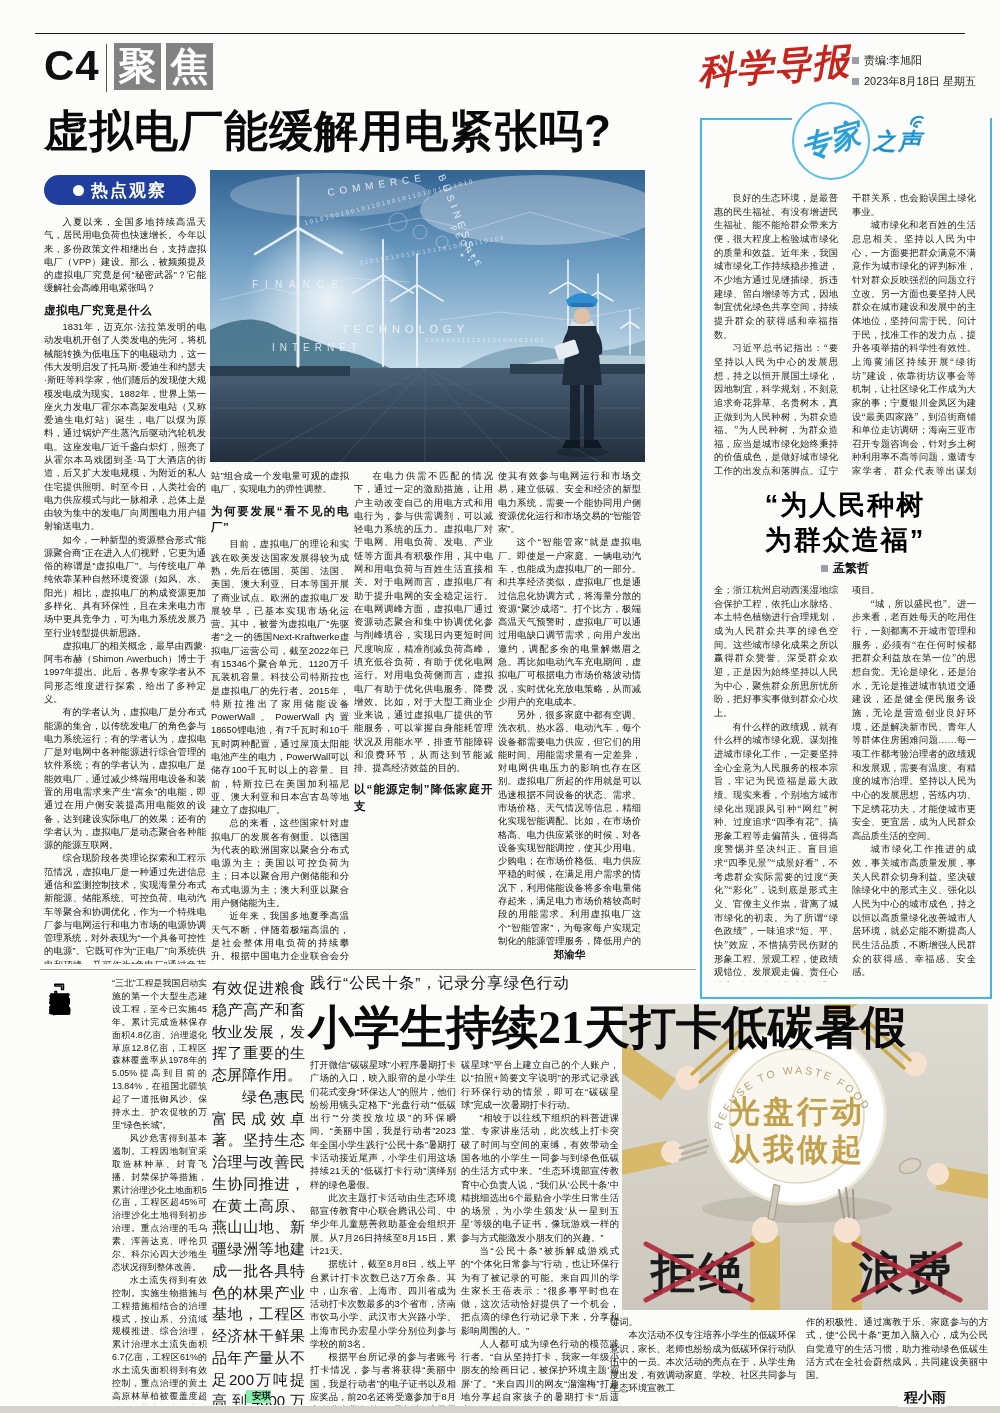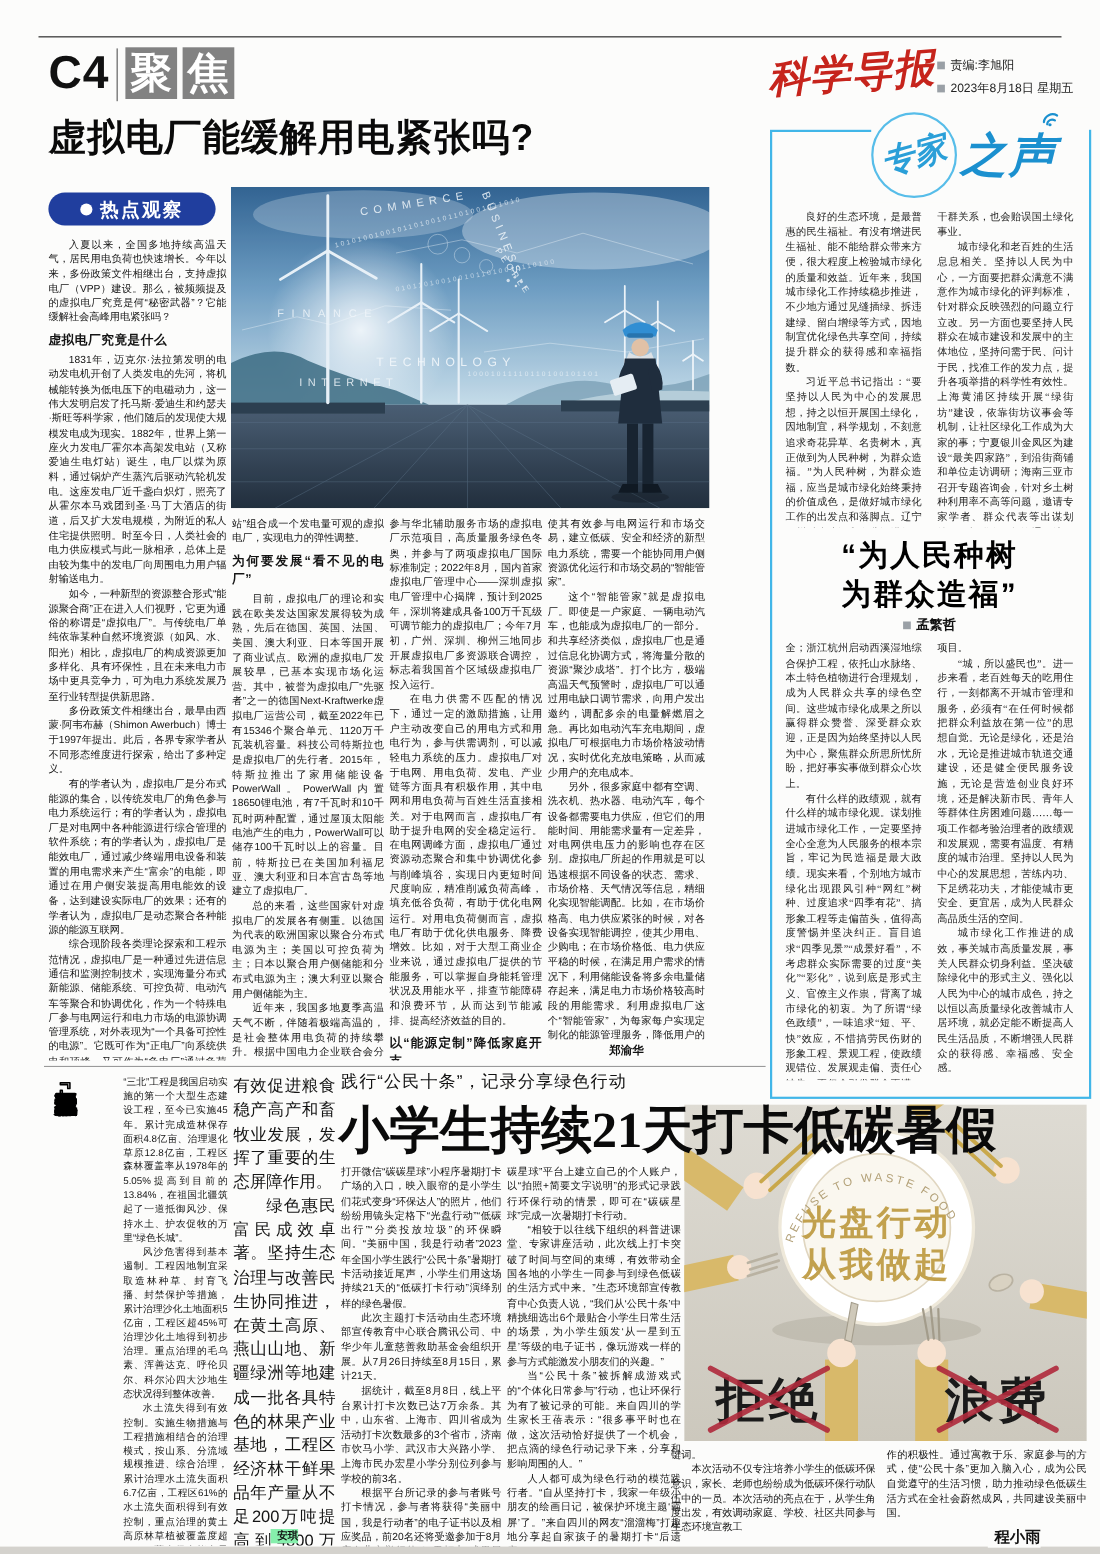--- a/index.html
+++ b/index.html
@@ -10,21 +10,21 @@
   .c4{position:absolute;left:44px;top:42px;font-size:42px;font-weight:700;letter-spacing:1px;}
   .hd-vline{position:absolute;left:106px;top:44px;width:1px;height:48px;background:#555;}
   .focus{position:absolute;left:114px;top:43px;display:flex;gap:5px;}
   .focus .blk{width:47px;height:47px;background:#828282;color:#fff;font-size:38px;font-weight:900;
       display:flex;align-items:center;justify-content:center;font-family:"Liberation Serif","DejaVu Serif",serif;}
   .masthead{position:absolute;left:698px;top:42px;font-family:"Liberation Serif","DejaVu Serif",serif;
       font-style:italic;font-weight:900;font-size:37px;color:#c6241c;transform:rotate(-4deg);letter-spacing:1px;}
   .issue{position:absolute;left:852px;top:50px;font-size:11px;color:#222;line-height:1.9;}
   .sq{display:inline-block;width:7px;height:7px;background:#9aa0a6;margin-right:5px;}
   
-  .main-headline{position:absolute;left:44px;top:102px;font-size:34px;font-weight:900;letter-spacing:1px;color:#0a0a0a;}
+  .main-headline{position:absolute;left:44px;top:102px;font-size:44px;font-weight:900;letter-spacing:1px;color:#0a0a0a;}
   .hotspot{position:absolute;left:44px;top:175px;width:152px;height:30px;background:#203e9e;border-radius:15px;
       color:#fff;display:flex;align-items:center;justify-content:center;gap:7px;}
   .hotspot .dot{width:11px;height:11px;border-radius:50%;background:#fff;}
   .hotspot .lbl{font-size:17px;font-weight:700;letter-spacing:2px;}
   .photo{position:absolute;left:210px;top:170px;width:435px;height:292px;}
   .txtcol{position:absolute;text-align:justify;overflow:hidden;color:#141414;}
   .txtcol p{margin:0;text-indent:2em;}
   .txtcol p.ni{text-indent:0;}
   .txtcol h4{margin:6px 0 3px;text-indent:0;font-size:11.5px;font-weight:700;letter-spacing:.5px;}
   #mcol1{left:44px;top:216px;width:162px;height:748px;font-size:9.3px;line-height:1.43;}
@@ -35,21 +35,21 @@
       font-size:10.5px;background:#fcfcfb;}
   .sep{position:absolute;left:40px;top:969px;width:656px;height:1px;background:#9a9a9a;}
   
   .panel{position:absolute;left:700px;top:118px;width:288px;height:877px;border:2px solid #41b6e8;}
   .badge{position:absolute;left:792px;top:98px;width:198px;height:86px;background:#fcfcfb;
       display:flex;align-items:center;z-index:2;}
   .badge-circle{width:74px;height:74px;border:2px solid #57bde9;border-radius:50%;display:flex;align-items:center;
       justify-content:center;color:#2a9fd8;font-size:30px;font-weight:900;
       font-family:"Liberation Serif","DejaVu Serif",serif;font-style:italic;flex:none;}
   .badge-circle span{display:inline-block;transform:rotate(-16deg);}
-  .badge-zhisheng{font-size:42px;font-weight:900;color:#1b90cf;font-style:italic;letter-spacing:2px;margin-left:3px;
+  .badge-zhisheng{font-size:23px;font-weight:900;color:#1b90cf;font-style:italic;letter-spacing:2px;margin-left:3px;
       font-family:Liberation Sans, sans-serif;position:relative;}
   .wifi{position:absolute;right:-4px;top:-14px;}
   .ep-col-wrap{position:absolute;left:714px;width:262px;display:flex;gap:14px;}
   .ep-top{top:192px;height:288px;}
   .ep-bottom{top:584px;height:398px;}
   .ep-col{flex:1;overflow:hidden;text-align:justify;font-family:"Liberation Serif","DejaVu Serif",serif;
       font-size:9.3px;line-height:1.47;color:#222;}
   .ep-col p{margin:0;text-indent:2em;}
   .ep-col p.ni{text-indent:0;}
   .ep-head{position:absolute;left:714px;top:488px;width:262px;text-align:center;font-size:27px;font-weight:900;
@@ -213,33 +213,32 @@
       <path d="M374,270 l14,0 l4,8 l-18,0 Z" fill="#0c1117"></path>
     </g>
     <rect x="0" y="0" width="435" height="292" fill="#4a90c2" opacity="0.07"></rect>
   </svg>
 
   <div class="txtcol" id="mcol1">
       <p>入夏以来，全国多地持续高温天气，居民用电负荷也快速增长。今年以来，多份政策文件相继出台，支持虚拟电厂（VPP）建设。那么，被频频提及的虚拟电厂究竟是何“秘密武器”？它能缓解社会高峰用电紧张吗？</p>
       <h4>虚拟电厂究竟是什么</h4>
       <p>1831年，迈克尔·法拉第发明的电动发电机开创了人类发电的先河，将机械能转换为低电压下的电磁动力，这一伟大发明启发了托马斯·爱迪生和约瑟夫·斯旺等科学家，他们随后的发现使大规模发电成为现实。1882年，世界上第一座火力发电厂霍尔本高架发电站（又称爱迪生电灯站）诞生，电厂以煤为原料，通过锅炉产生蒸汽后驱动汽轮机发电。这座发电厂近千盏白炽灯，照亮了从霍尔本马戏团到圣·马丁大酒店的街道，后又扩大发电规模，为附近的私人住宅提供照明。时至今日，人类社会的电力供应模式与此一脉相承，总体上是由较为集中的发电厂向周围电力用户辐射输送电力。</p>
       <p>如今，一种新型的资源整合形式“能源聚合商”正在进入人们视野，它更为通俗的称谓是“虚拟电厂”。与传统电厂单纯依靠某种自然环境资源（如风、水、阳光）相比，虚拟电厂的构成资源更加多样化、具有环保性，且在未来电力市场中更具竞争力，可为电力系统发展乃至行业转型提供新思路。</p>
-      <p>多份政策文件相继出台，最早由西蒙·阿韦布赫（Shimon Awerbuch）博士于1997年提出。此后，各界专家学者从不同形态维度进行探索，给出了多种定义。</p>
+      <p>虚拟电厂的相关概念，最早由西蒙·阿韦布赫（Shimon Awerbuch）博士于1997年提出。此后，各界专家学者从不同形态维度进行探索，给出了多种定义。</p>
       <p>有的学者认为，虚拟电厂是分布式能源的集合，以传统发电厂的角色参与电力系统运行；有的学者认为，虚拟电厂是对电网中各种能源进行综合管理的软件系统；有的学者认为，虚拟电厂是能效电厂，通过减少终端用电设备和装置的用电需求来产生“富余”的电能，即通过在用户侧安装提高用电能效的设备，达到建设实际电厂的效果；还有的学者认为，虚拟电厂是动态聚合各种能源的能源互联网。</p>
       <p>综合现阶段各类理论探索和工程示范情况，虚拟电厂是一种通过先进信息通信和监测控制技术，实现海量分布式新能源、储能系统、可控负荷、电动汽车等聚合和协调优化，作为一个特殊电厂参与电网运行和电力市场的电源协调管理系统，对外表现为“一个具备可控性的电源”。它既可作为“正电厂”向系统供电和顶峰，又可作为“负电厂”通过负荷侧响应以配合系统填谷；既可快速响应指令、配合保障系统稳定并获得经济补偿，也可等同于电厂参与容量、电量、辅助服务等各类电力市场获得经济收益。</p>
     </div>
   <div class="txtcol" id="mcol2">
       <p class="ni">站”组合成一个发电量可观的虚拟电厂，实现电力的弹性调整。</p>
       <h4>为何要发展“看不见的电厂”</h4>
       <p>目前，虚拟电厂的理论和实践在欧美发达国家发展得较为成熟，先后在德国、英国、法国、美国、澳大利亚、日本等国开展了商业试点。欧洲的虚拟电厂发展较早，已基本实现市场化运营。其中，被誉为虚拟电厂“先驱者”之一的德国Next-Kraftwerke虚拟电厂运营公司，截至2022年已有15346个聚合单元、1120万千瓦装机容量。科技公司特斯拉也是虚拟电厂的先行者。2015年，特斯拉推出了家用储能设备PowerWall。PowerWall内置18650锂电池，有7千瓦时和10千瓦时两种配置，通过屋顶太阳能电池产生的电力，PowerWall可以储存100千瓦时以上的容量。目前，特斯拉已在美国加利福尼亚、澳大利亚和日本宫古岛等地建立了虚拟电厂。</p>
       <p>总的来看，这些国家针对虚拟电厂的发展各有侧重。以德国为代表的欧洲国家以聚合分布式电源为主；美国以可控负荷为主；日本以聚合用户侧储能和分布式电源为主；澳大利亚以聚合用户侧储能为主。</p>
       <p>近年来，我国多地夏季高温天气不断，伴随着极端高温的，是社会整体用电负荷的持续攀升。根据中国电力企业联合会分析，2023年全国最高用电负荷预计约13.7亿千瓦，较去年同期增加8000万千瓦左右，若出现极端情况，全国最高用电负荷可能较去年同期增加约1亿千瓦。</p>
     </div>
   <div class="txtcol" id="mcol3">
-      <p class="ni">参与华北辅助服务市场的虚拟电厂示范项目，高质量服务绿色冬奥，并参与了两项虚拟电厂国际标准制定；2022年8月，国内首家虚拟电厂管理中心——深圳虚拟电厂管理中心揭牌，预计到2025年，深圳将建成具备100万千瓦级可调节能力的虚拟电厂；今年7月初，广州、深圳、柳州三地同步开展虚拟电厂多资源联合调控，标志着我国首个区域级虚拟电厂投入运行。</p>
       <p>在电力供需不匹配的情况下，通过一定的激励措施，让用户主动改变自己的用电方式和用电行为，参与供需调剂，可以减轻电力系统的压力。虚拟电厂对于电网、用电负荷、发电、产业链等方面具有积极作用，其中电网和用电负荷与百姓生活直接相关。对于电网而言，虚拟电厂有助于提升电网的安全稳定运行。在电网调峰方面，虚拟电厂通过资源动态聚合和集中协调优化参与削峰填谷，实现日内更短时间尺度响应，精准削减负荷高峰，填充低谷负荷，有助于优化电网运行。对用电负荷侧而言，虚拟电厂有助于优化供电服务、降费增效。比如，对于大型工商业企业来说，通过虚拟电厂提供的节能服务，可以掌握自身能耗管理状况及用能水平，排查节能障碍和浪费环节，从而达到节能减排、提高经济效益的目的。</p>
       <h4>以“能源定制”降低家庭开支</h4>
     </div>
   <div class="txtcol" id="mcol4">
       <p class="ni">使其有效参与电网运行和市场交易，建立低碳、安全和经济的新型电力系统，需要一个能协同用户侧资源优化运行和市场交易的“智能管家”。</p>
       <p>这个“智能管家”就是虚拟电厂。即使是一户家庭、一辆电动汽车，也能成为虚拟电厂的一部分。和共享经济类似，虚拟电厂也是通过信息化协调方式，将海量分散的资源“聚沙成塔”。打个比方，极端高温天气预警时，虚拟电厂可以通过用电缺口调节需求，向用户发出邀约，调配多余的电量解燃眉之急。再比如电动汽车充电期间，虚拟电厂可根据电力市场价格波动情况，实时优化充放电策略，从而减少用户的充电成本。</p>
       <p>另外，很多家庭中都有空调、洗衣机、热水器、电动汽车，每个设备都需要电力供应，但它们的用能时间、用能需求量有一定差异，对电网供电压力的影响也存在区别。虚拟电厂所起的作用就是可以迅速根据不同设备的状态、需求、市场价格、天气情况等信息，精细化实现智能调配。比如，在市场价格高、电力供应紧张的时候，对各设备实现智能调控，使其少用电、少购电；在市场价格低、电力供应平稳的时候，在满足用户需求的情况下，利用储能设备将多余电量储存起来，满足电力市场价格较高时段的用能需求。利用虚拟电厂这个“智能管家”，为每家每户实现定制化的能源管理服务，降低用户的能源成本开支。</p>
     </div>
   <div class="byline-zheng">郑渝华</div>
   <div class="sep"></div>

